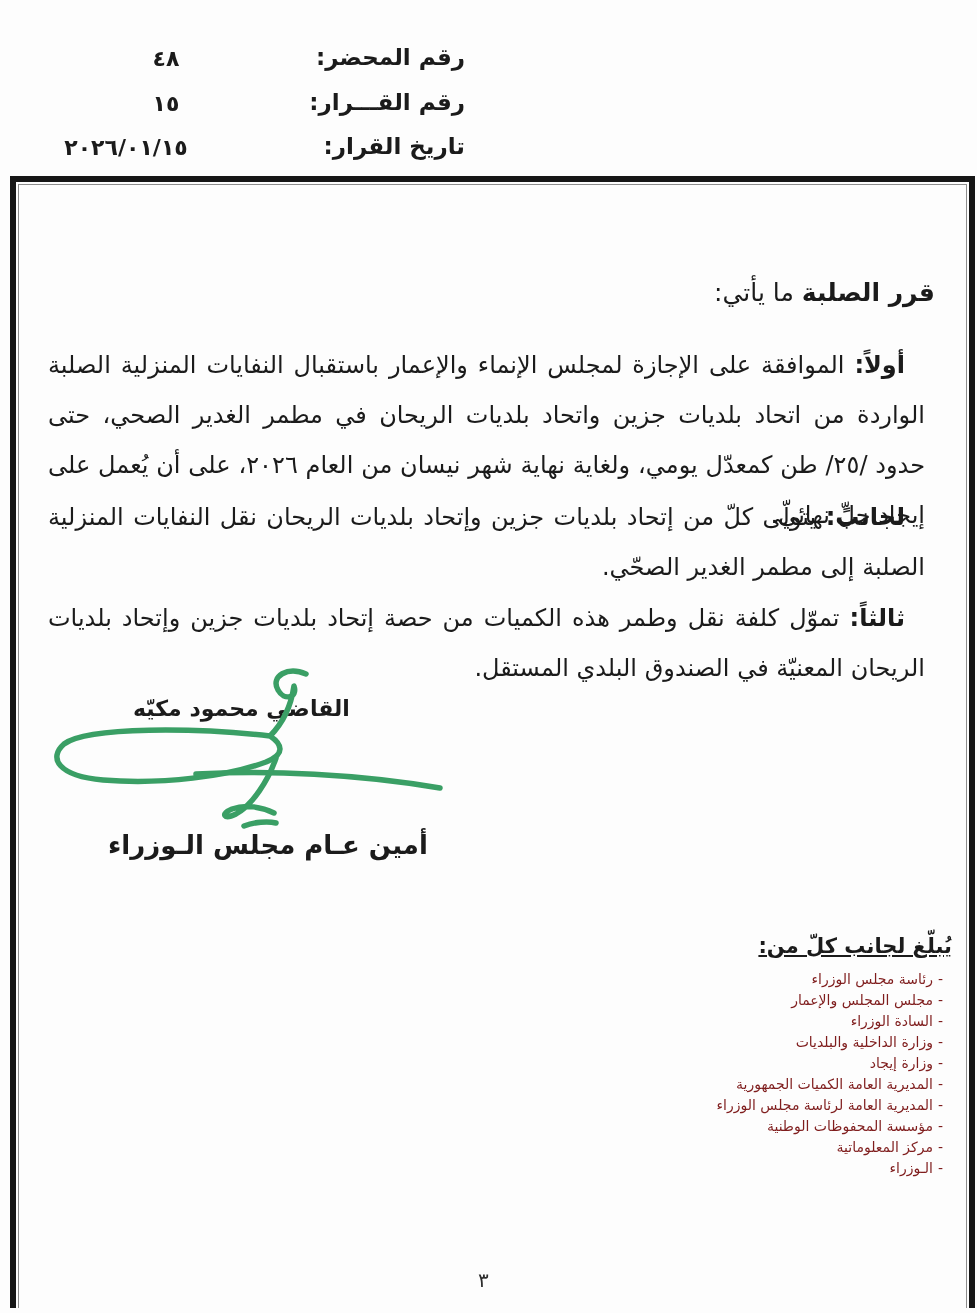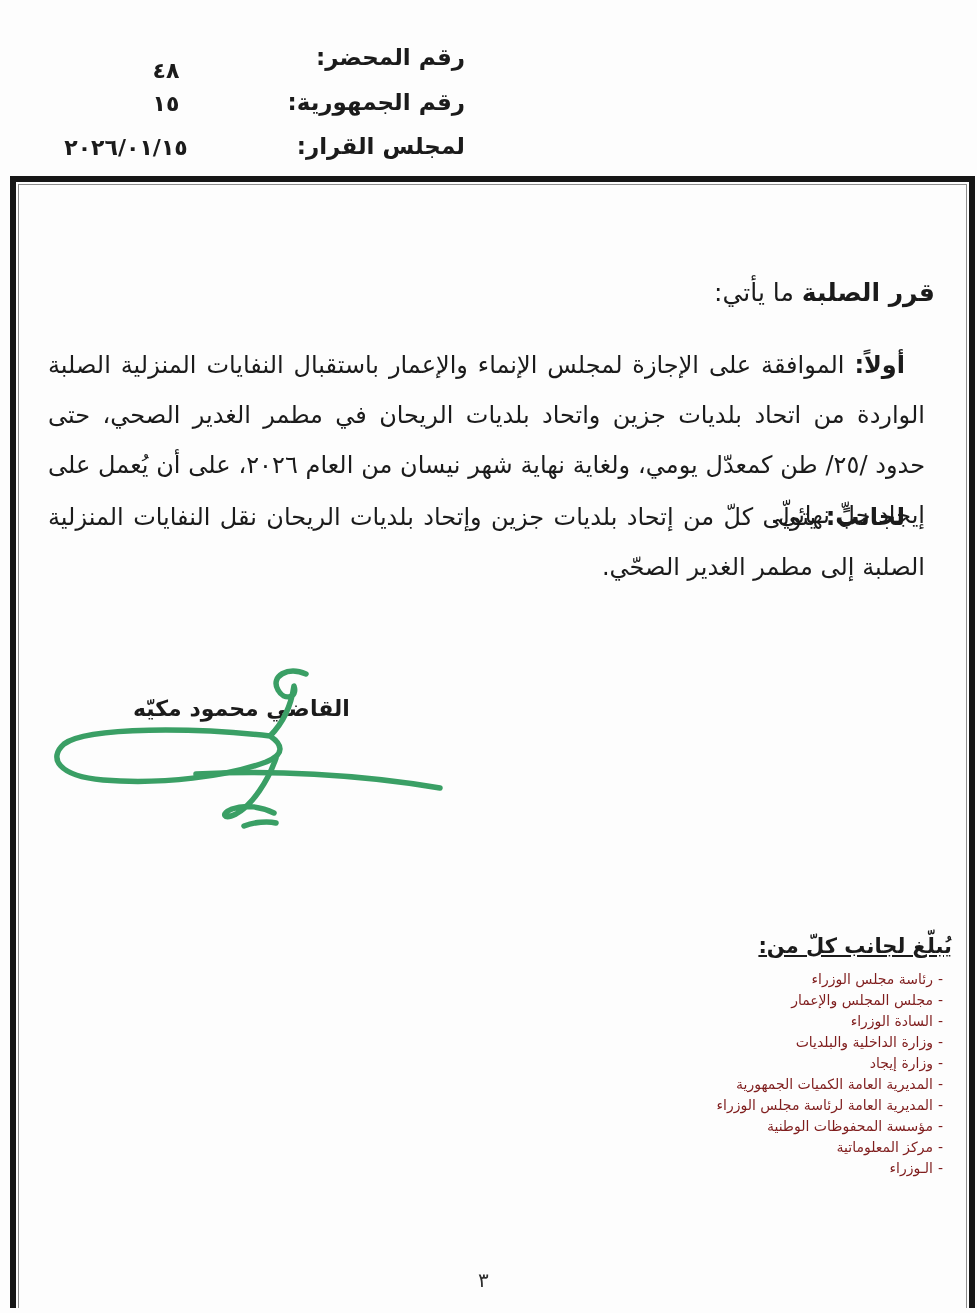--- a/index.html
+++ b/index.html
@@ -9,21 +9,21 @@
     background:#fdfdfd;
     font-family:"DejaVu Sans", sans-serif;
     color:#1b1b1b;
     overflow:hidden;
     direction:rtl;
   }
   
   .hdr-label{position:absolute;font-weight:bold;font-size:23px;white-space:nowrap;}
   .hdr-value{position:absolute;font-weight:bold;font-size:22px;text-align:center;white-space:nowrap;}
   #lbl-minutes{top:44px;right:512px;}
-  #val-minutes{top:46px;left:140px;width:52px;margin-top:12px;}
+  #val-minutes{top:46px;left:140px;width:52px;}
   #lbl-decision{top:89px;right:512px;}
   #val-decision{top:91px;left:140px;width:52px;}
   #lbl-date{top:133px;right:512px;}
   #val-date{top:135px;left:46px;width:160px;}
   
   .frame{
     position:absolute;left:10px;right:2px;top:176px;height:1126px;
     border:6px solid #161616;border-bottom:none;
   }
   .frame-inner{
@@ -59,52 +59,56 @@
   .page-num{position:absolute;top:1268px;left:478px;font-size:20px;color:#2c2c2c;}
 </style>
 </head>
 <body>
 
 <div class="page">
 
   <div class="hdr-label" id="lbl-minutes">رقم المحضر:</div>
   <div class="hdr-value" id="val-minutes">٤٨</div>
 
-  <div class="hdr-label" id="lbl-decision">رقم الجمهورية:</div>
+  <div class="hdr-label" id="lbl-decision">رقم القـــرار:</div>
   <div class="hdr-value" id="val-decision">١٥</div>
 
-  <div class="hdr-label" id="lbl-date">لمجلس القرار:</div>
+  <div class="hdr-label" id="lbl-date">تاريخ القرار:</div>
   <div class="hdr-value" id="val-date">٢٠٢٦/٠١/١٥</div>
 
   <div class="frame">
     <div class="frame-inner"></div>
   </div>
 
   <div class="intro">
     <b>قرر الصلبة</b><span> ما يأتي:</span>
   </div>
 
   <p class="clause" id="clause-1">
     <b>أولاً:</b><span> الموافقة على الإجازة لمجلس الإنماء والإعمار باستقبال النفايات المنزلية الصلبة الواردة من اتحاد بلديات جزين واتحاد بلديات الريحان في مطمر الغدير الصحي، حتى حدود /٢٥/ طن كمعدّل يومي، ولغاية نهاية شهر نيسان من العام ٢٠٢٦، على أن يُعمل على إيجاد حلّ نهائي.</span>
   </p>
   <p class="clause" id="clause-2">
     <b>لجانبً:</b><span> يتولّى كلّ من إتحاد بلديات جزين وإتحاد بلديات الريحان نقل النفايات المنزلية الصلبة إلى مطمر الغدير الصحّي.</span>
   </p>
+  <p class="clause" id="clause-3">
+    <b>ثالثاً:</b><span> تموّل كلفة نقل وطمر هذه الكميات من حصة إتحاد بلديات جزين وإتحاد بلديات الريحان المعنيّة في الصندوق البلدي المستقل.</span>
+  </p>
 
   <div class="sig-name">القاضي محمود مكيّه</div>
 
   <svg class="sig-svg" width="400" height="175" viewBox="0 0 400 175">
     <g fill="none" stroke-width="5.5" stroke-linecap="round" stroke-linejoin="round">
       <path d="M 258,8 C 240,0 222,10 230,24 C 236,35 250,32 246,20 C 243,40 234,58 222,70 C 150,62 40,60 16,78 C 0,92 10,110 55,114 C 115,119 180,110 218,96 C 238,88 234,78 222,70" stroke="#3a9f65"></path>
       <path d="M 148,108 C 220,104 310,108 392,122" stroke="#3a9f65"></path>
       <path d="M 228,92 C 220,115 205,138 188,148 C 176,154 172,148 184,143 C 198,138 214,141 226,147" stroke="#3a9f65"></path>
       <path d="M 196,160 C 206,156 220,155 228,157" stroke="#3a9f65"></path>
     </g>
   </svg>
 
+  <div class="sig-title">أمين عـام مجلس الـوزراء</div>
 
   <div class="dist-heading">يُبلّغ لجانب كلّ من:</div>
 
   <div class="dist-list">
     <div class="dist-item"><span class="dash">-</span><span>رئاسة مجلس الوزراء</span></div>
     <div class="dist-item"><span class="dash">-</span><span>مجلس المجلس والإعمار</span></div>
     <div class="dist-item"><span class="dash">-</span><span>السادة الوزراء</span></div>
     <div class="dist-item"><span class="dash">-</span><span>وزارة الداخلية والبلديات</span></div>
     <div class="dist-item"><span class="dash">-</span><span>وزارة إيجاد</span></div>
     <div class="dist-item"><span class="dash">-</span><span>المديرية العامة الكميات الجمهورية</span></div>

